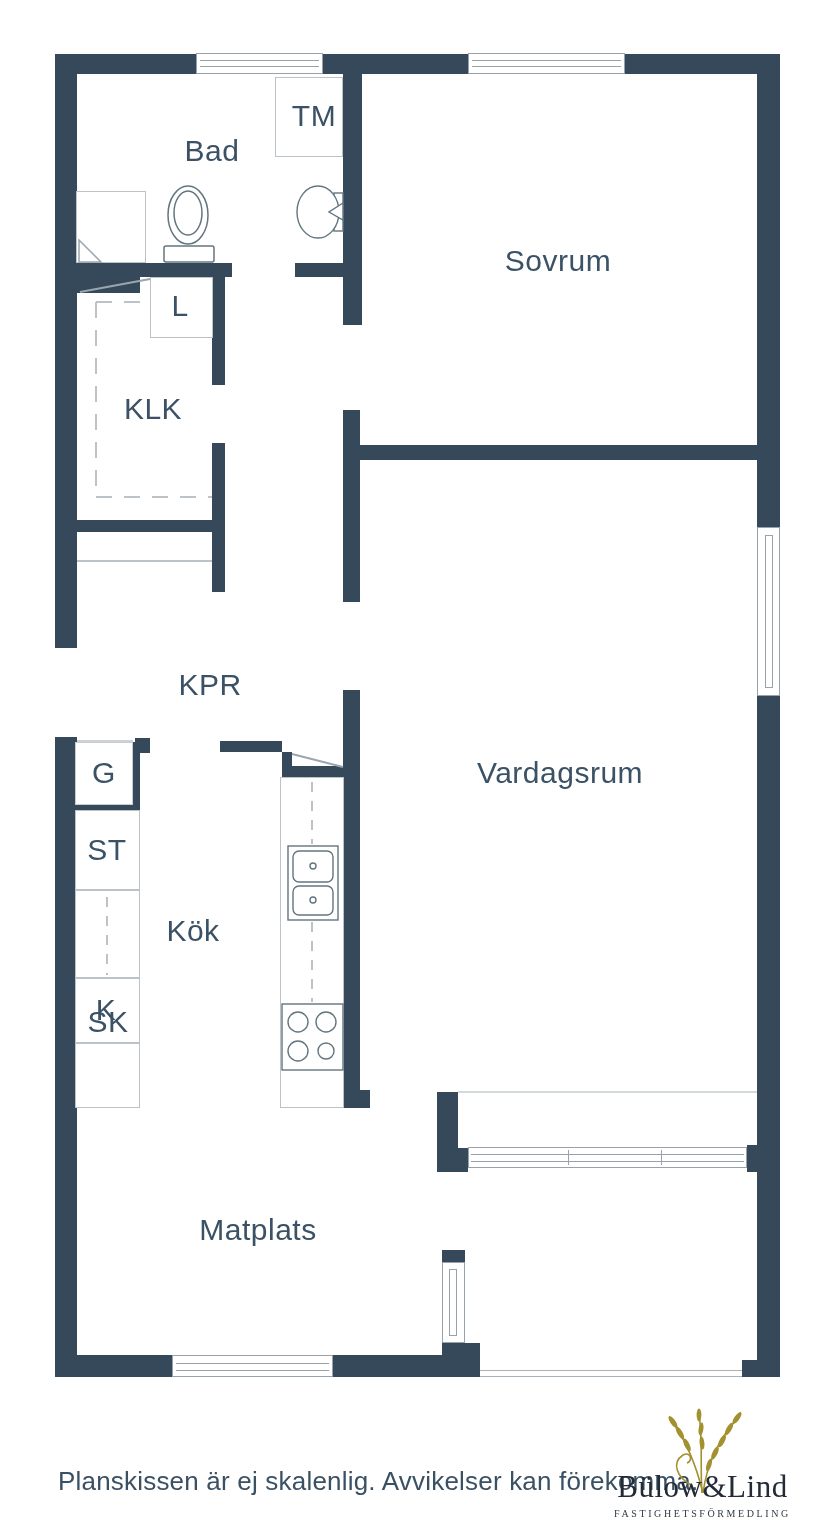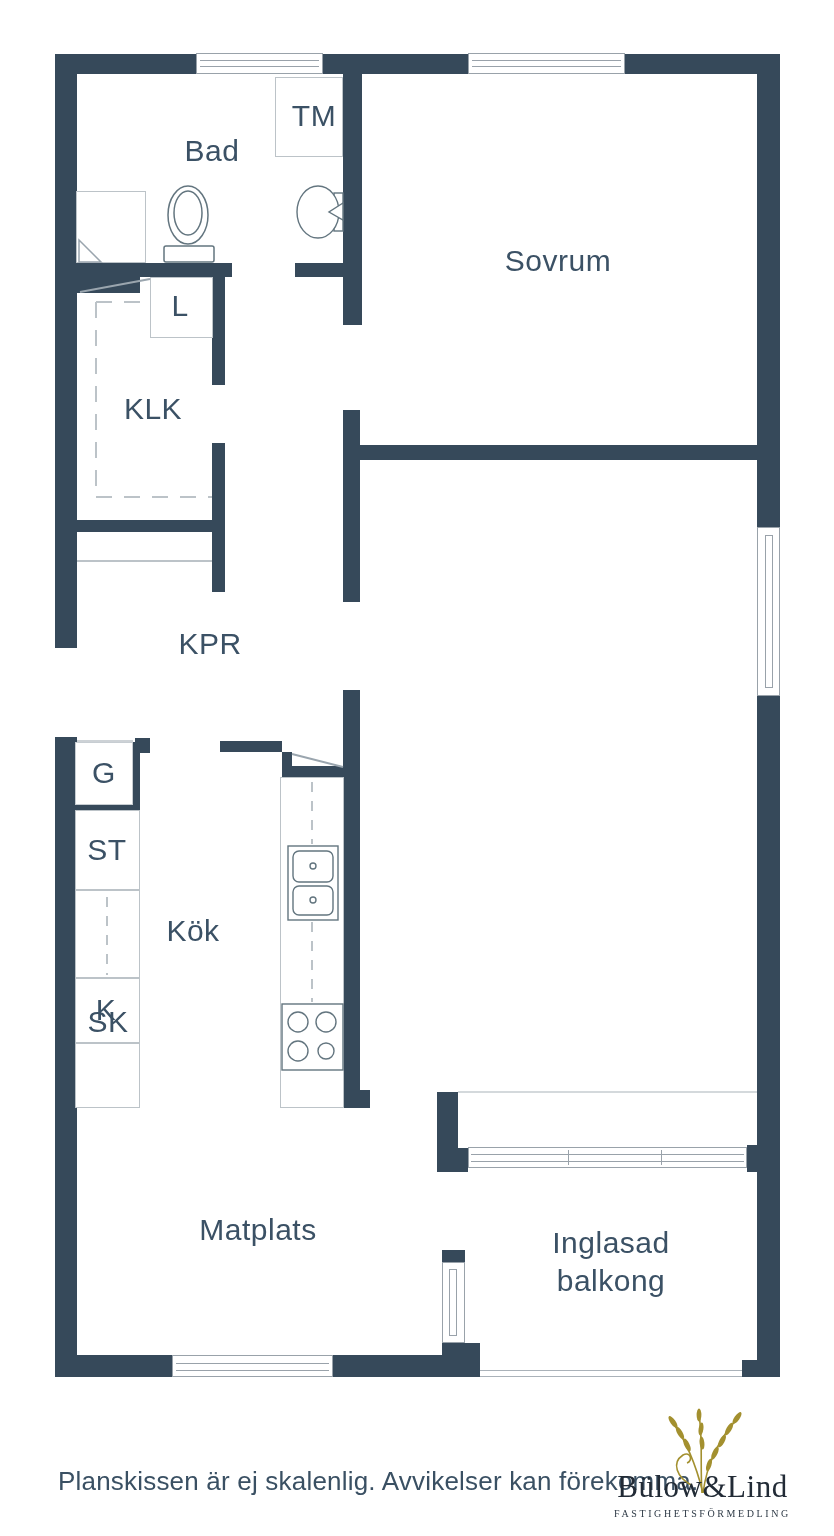--- a/index.html
+++ b/index.html
@@ -163,31 +163,28 @@
     <path d="M77,561 H212" stroke="#bcc3c8" stroke-width="2" fill="none"></path>
     <path d="M77,741 H133" stroke="#bcc3c8" stroke-width="1.5" fill="none"></path>
     <path d="M458,1092 H757" stroke="#c6ccd1" stroke-width="1.5" fill="none"></path>
   </svg>
 
   <div class="label" style="left:212px;top:151px">Bad</div>
   <div class="label" style="left:314px;top:116px">TM</div>
   <div class="label" style="left:558px;top:261px">Sovrum</div>
   <div class="label" style="left:180px;top:306px">L</div>
   <div class="label" style="left:153px;top:409px">KLK</div>
-  <div class="label" style="left:210px;top:644px">KPR</div>
+  <div class="label" style="left:210px;top:685px">KPR</div>
   <div class="label" style="left:104px;top:773px">G</div>
   <div class="label" style="left:107px;top:850px">ST</div>
   <div class="label" style="left:193px;top:931px">Kök</div>
   <div class="label" style="left:106px;top:1010px">K</div>
   <div class="label" style="left:108px;top:1022px">SK</div>
+  <div class="label" style="left:560px;top:773px">Vardagsrum</div>
   <div class="label" style="left:258px;top:1230px">Matplats</div>
-  <div class="label two-line" style="left:611px;top:1262px">
-    <div>Inglasad</div>
-    <div>balkong</div>
-  </div>
 
   <div id="disclaimer">Planskissen är ej skalenlig. Avvikelser kan förekomma.</div>
 
   <div id="logo">
     <svg class="wheat" width="120" height="88" viewBox="0 0 120 88">
       <g fill="none" stroke="#a3902f" stroke-width="1.6">
         <path d="M60,88 C54,64 46,40 30,18"></path>
         <path d="M60,88 C64,58 76,34 94,14"></path>
         <path d="M59,88 C57,60 60,34 56,10"></path>
         <path d="M48,80 C34,72 28,58 40,50 C48,46 50,56 44,58"></path>

